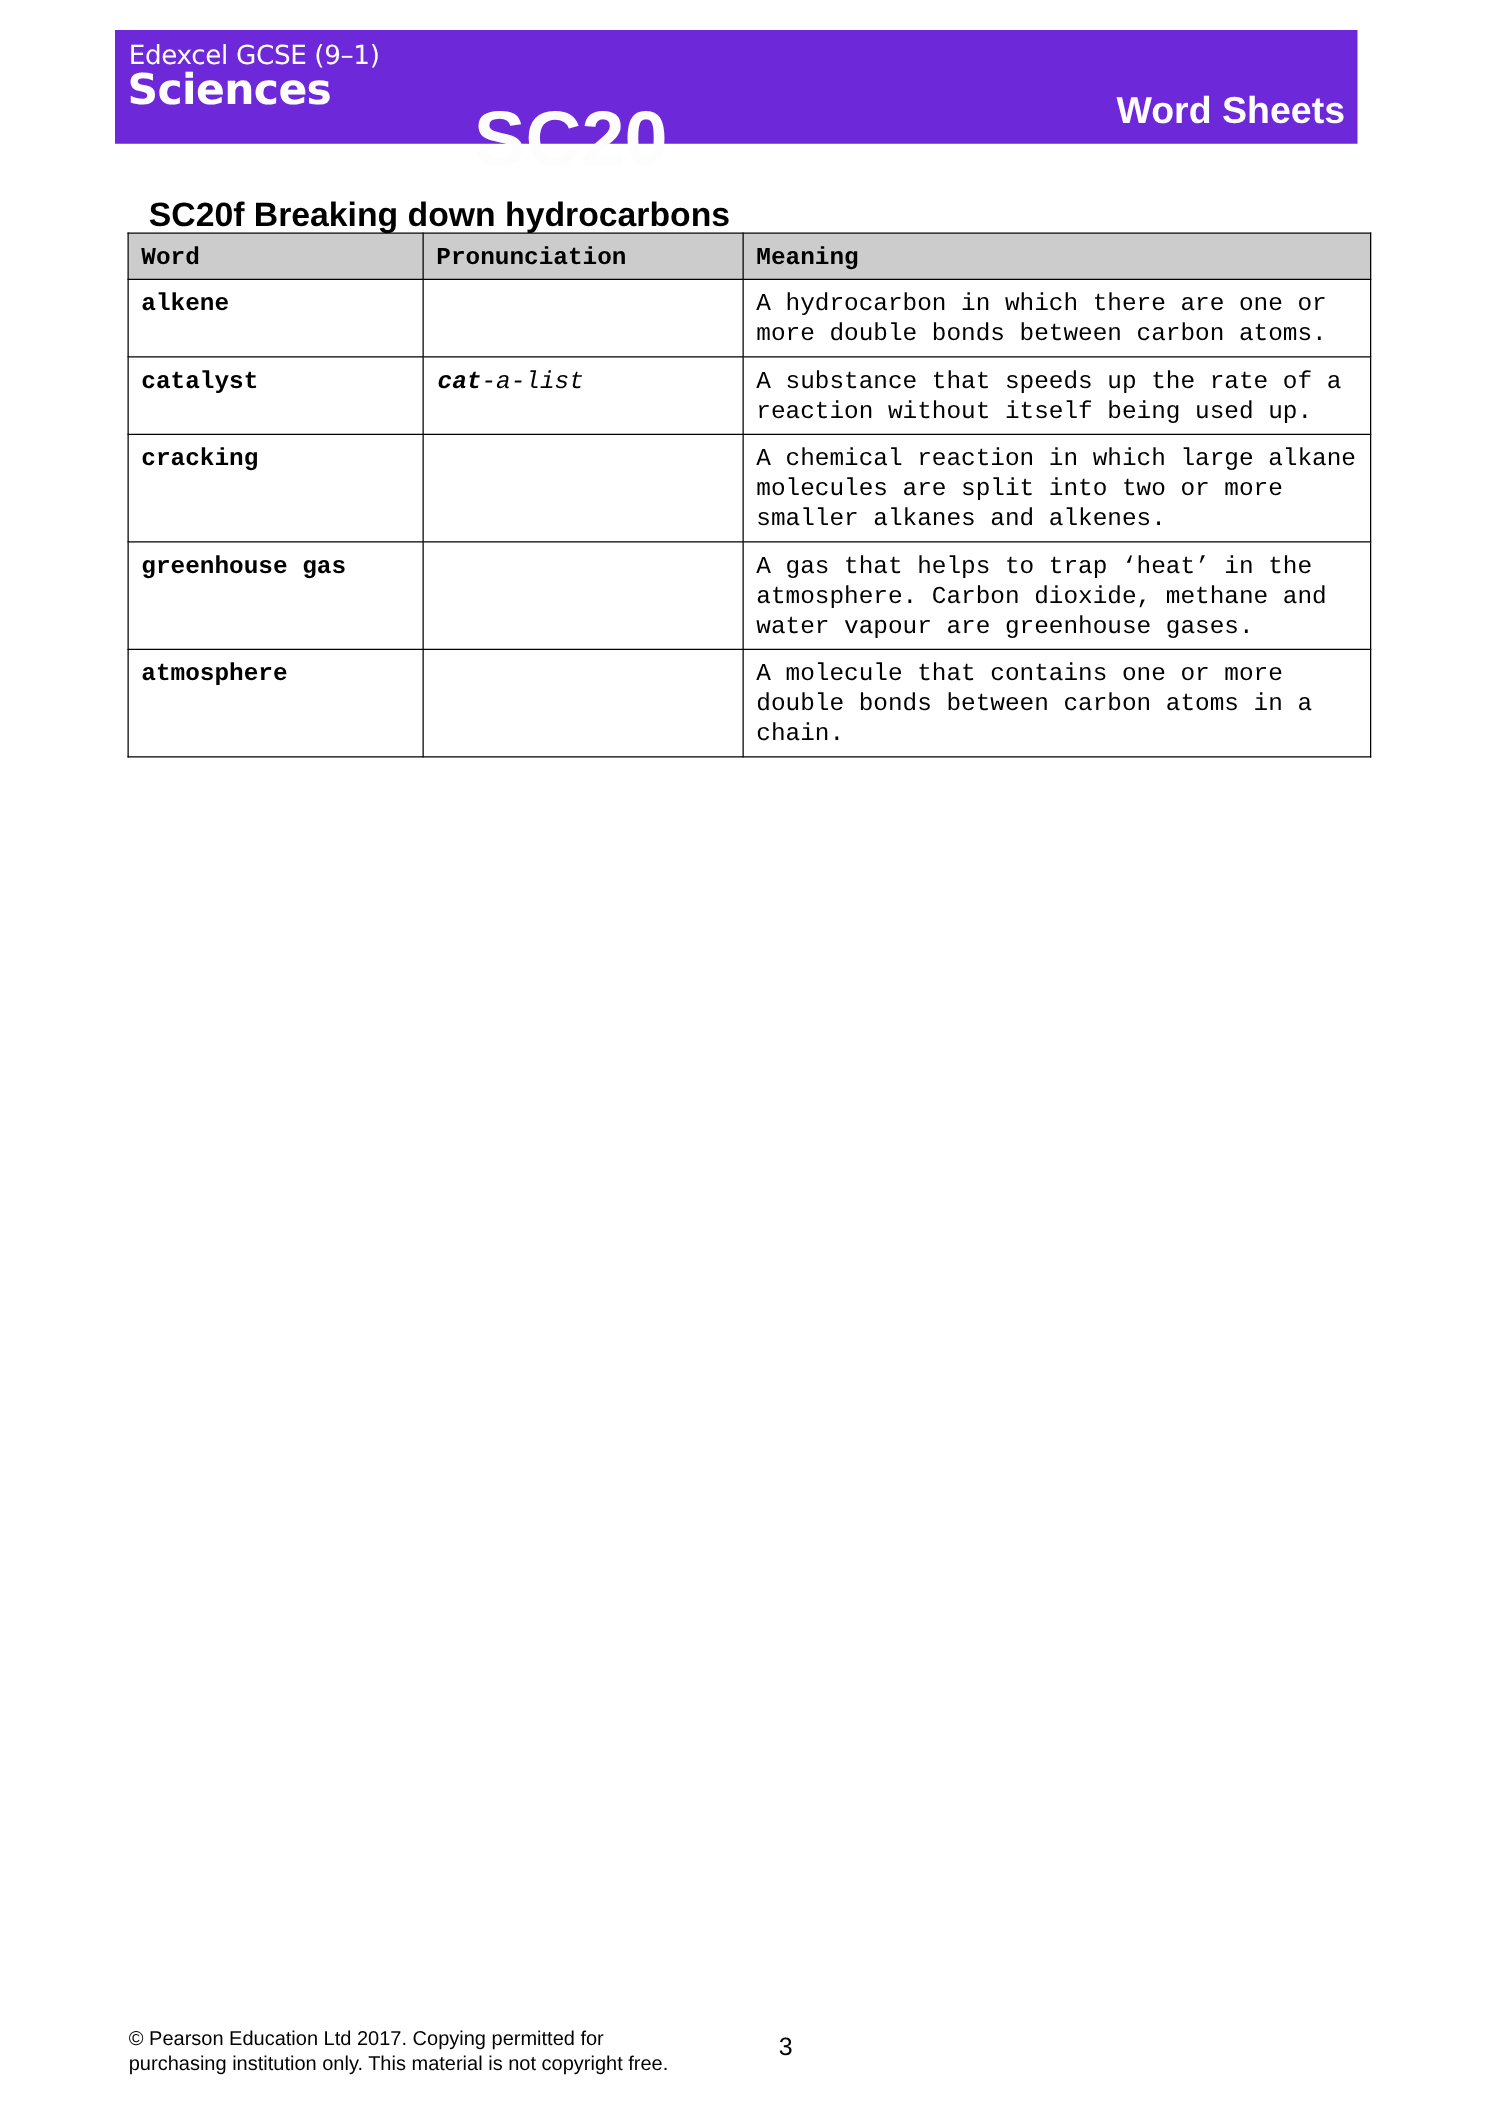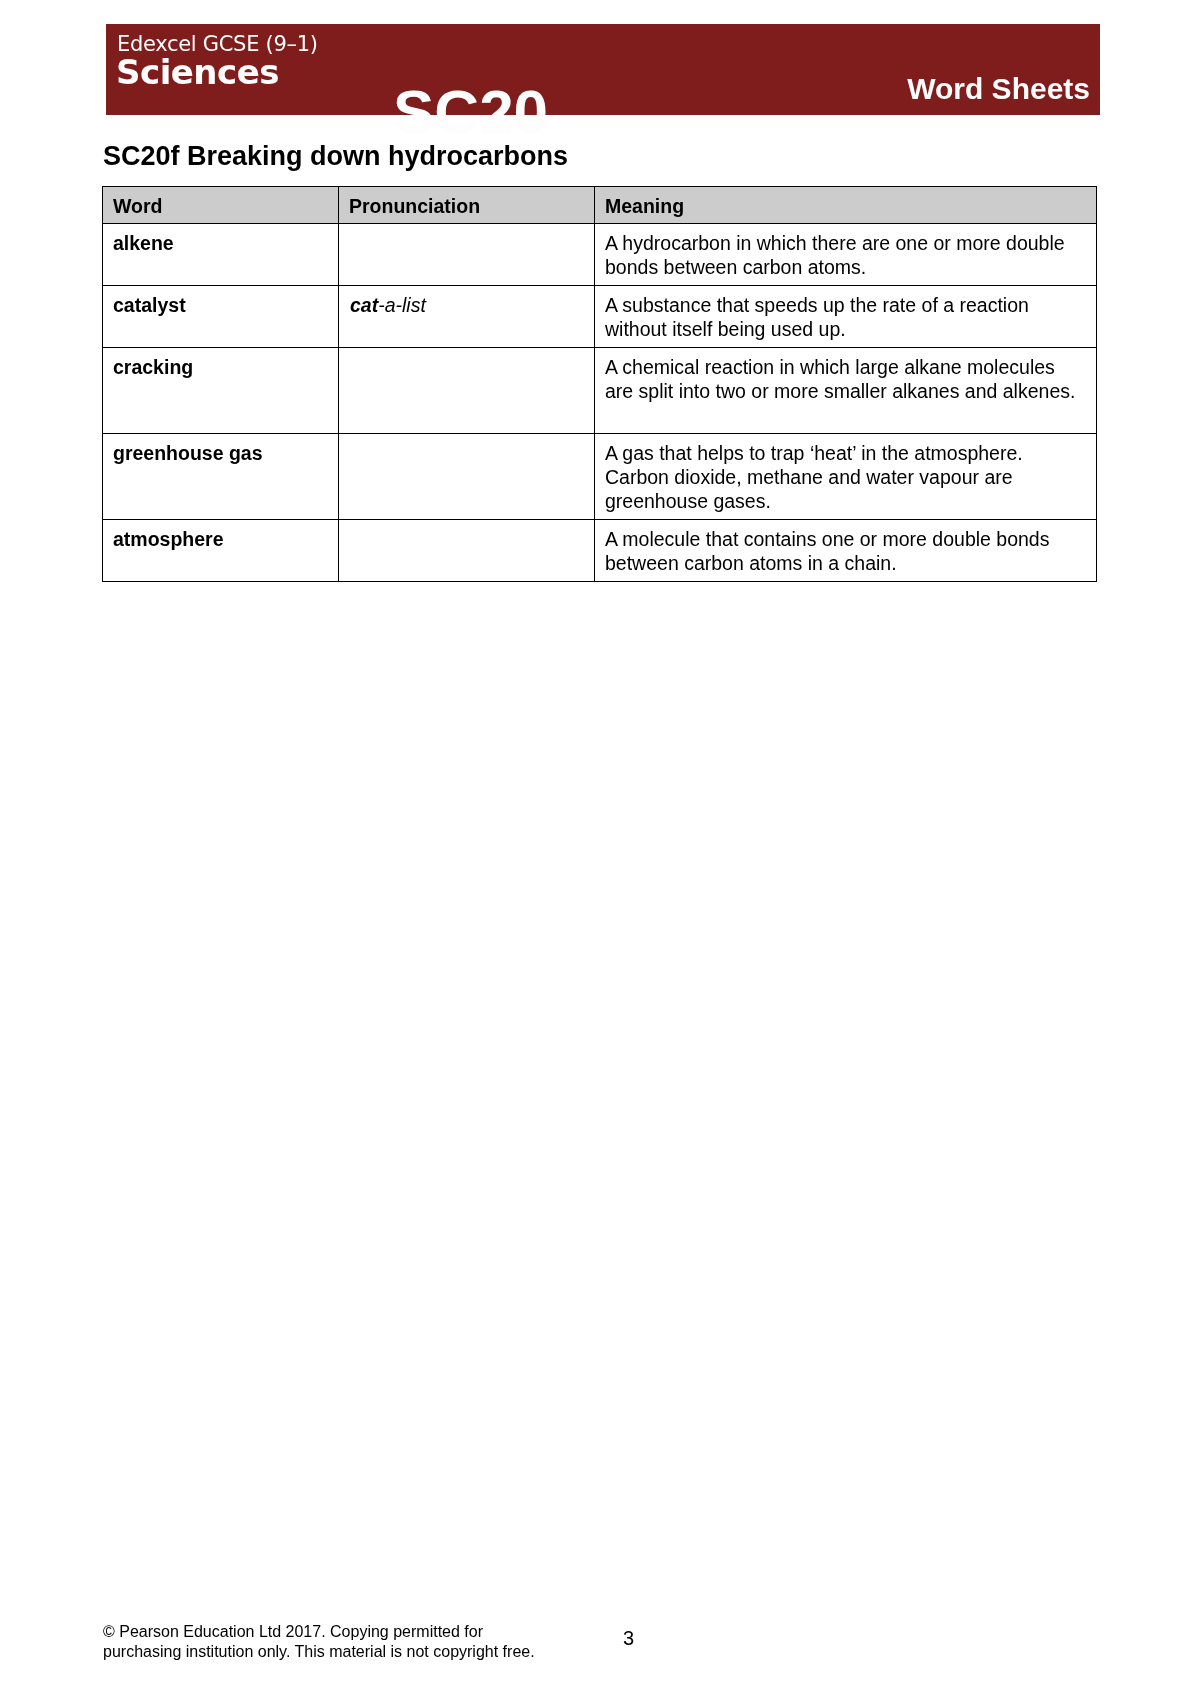--- a/index.html
+++ b/index.html
@@ -1,34 +1,34 @@
 <!DOCTYPE html>
 <html><head>
   <meta charset="utf-8">
   <style>
     html, body { margin: 0; padding: 0; background: #ffffff; }
     body { width: 1190px; height: 1683px; position: relative; overflow: hidden;
            font-family: "Liberation Sans", "DejaVu Sans", sans-serif; color: #000; }
 
-    .banner { position: absolute; left: 106px; top: 24px; width: 994px; height: 91px;
-              background: #7f1d1d; color: #fdfdfd; }
+    .banner { position: absolute; left: 92px; top: 24px; width: 994px; height: 91px;
+              background: #6d28d9; color: #fdfdfd; }
     .banner .series { position: absolute; left: 11px; top: 8px; font-size: 21px;
                       font-family: "DejaVu Sans", sans-serif; letter-spacing: -0.3px; font-weight: normal; }
     .banner .brand { position: absolute; left: 10px; top: 28px; font-size: 34px; font-weight: bold;
                      font-family: "DejaVu Sans", sans-serif; letter-spacing: -0.5px; }
     .banner .unit { position: absolute; left: 287px; top: 18px; font-size: 62px; font-weight: bold;
                     font-family: "Liberation Sans", sans-serif; margin-top: 34px; }
     .banner .sheet { position: absolute; right: 10px; top: 48px; font-size: 30px; font-weight: bold;
                      font-family: "Liberation Sans", sans-serif; }
 
-    .page-title { position: absolute; left: 102px; top: 140px; margin: 1px; font-size: 27px; font-weight: bold;
+    .page-title { position: absolute; left: 102px; top: 140px; margin: 17px; font-size: 27px; font-weight: bold;
                   font-family: "Liberation Sans", sans-serif; }
 
     table.words { position: absolute; left: 102px; top: 186px; width: 995px; border-collapse: collapse;
-                  font-size: 19.5px; font-family: Liberation Sans, sans-serif; }
+                  font-size: 19.5px; font-family: Liberation Mono, monospace; }
     table.words th, table.words td { border: 1.5px solid #000; vertical-align: top; text-align: left;
                                      padding: 7px 10px 6px 10px; line-height: 24px; }
     table.words th { background: #cccccc; font-weight: bold; height: 23px; padding-top: 7px; padding-bottom: 5px; }
     table.words col.c1 { width: 236px; }
     table.words col.c2 { width: 256px; }
     table.words td.word { font-weight: bold; }
     table.words td.pron { font-style: italic; padding-left: 11px; }
     table.words td.pron b { font-weight: bold; }
     tr.h2 td { height: 47px; }
     tr.h3 td { height: 72px; }

